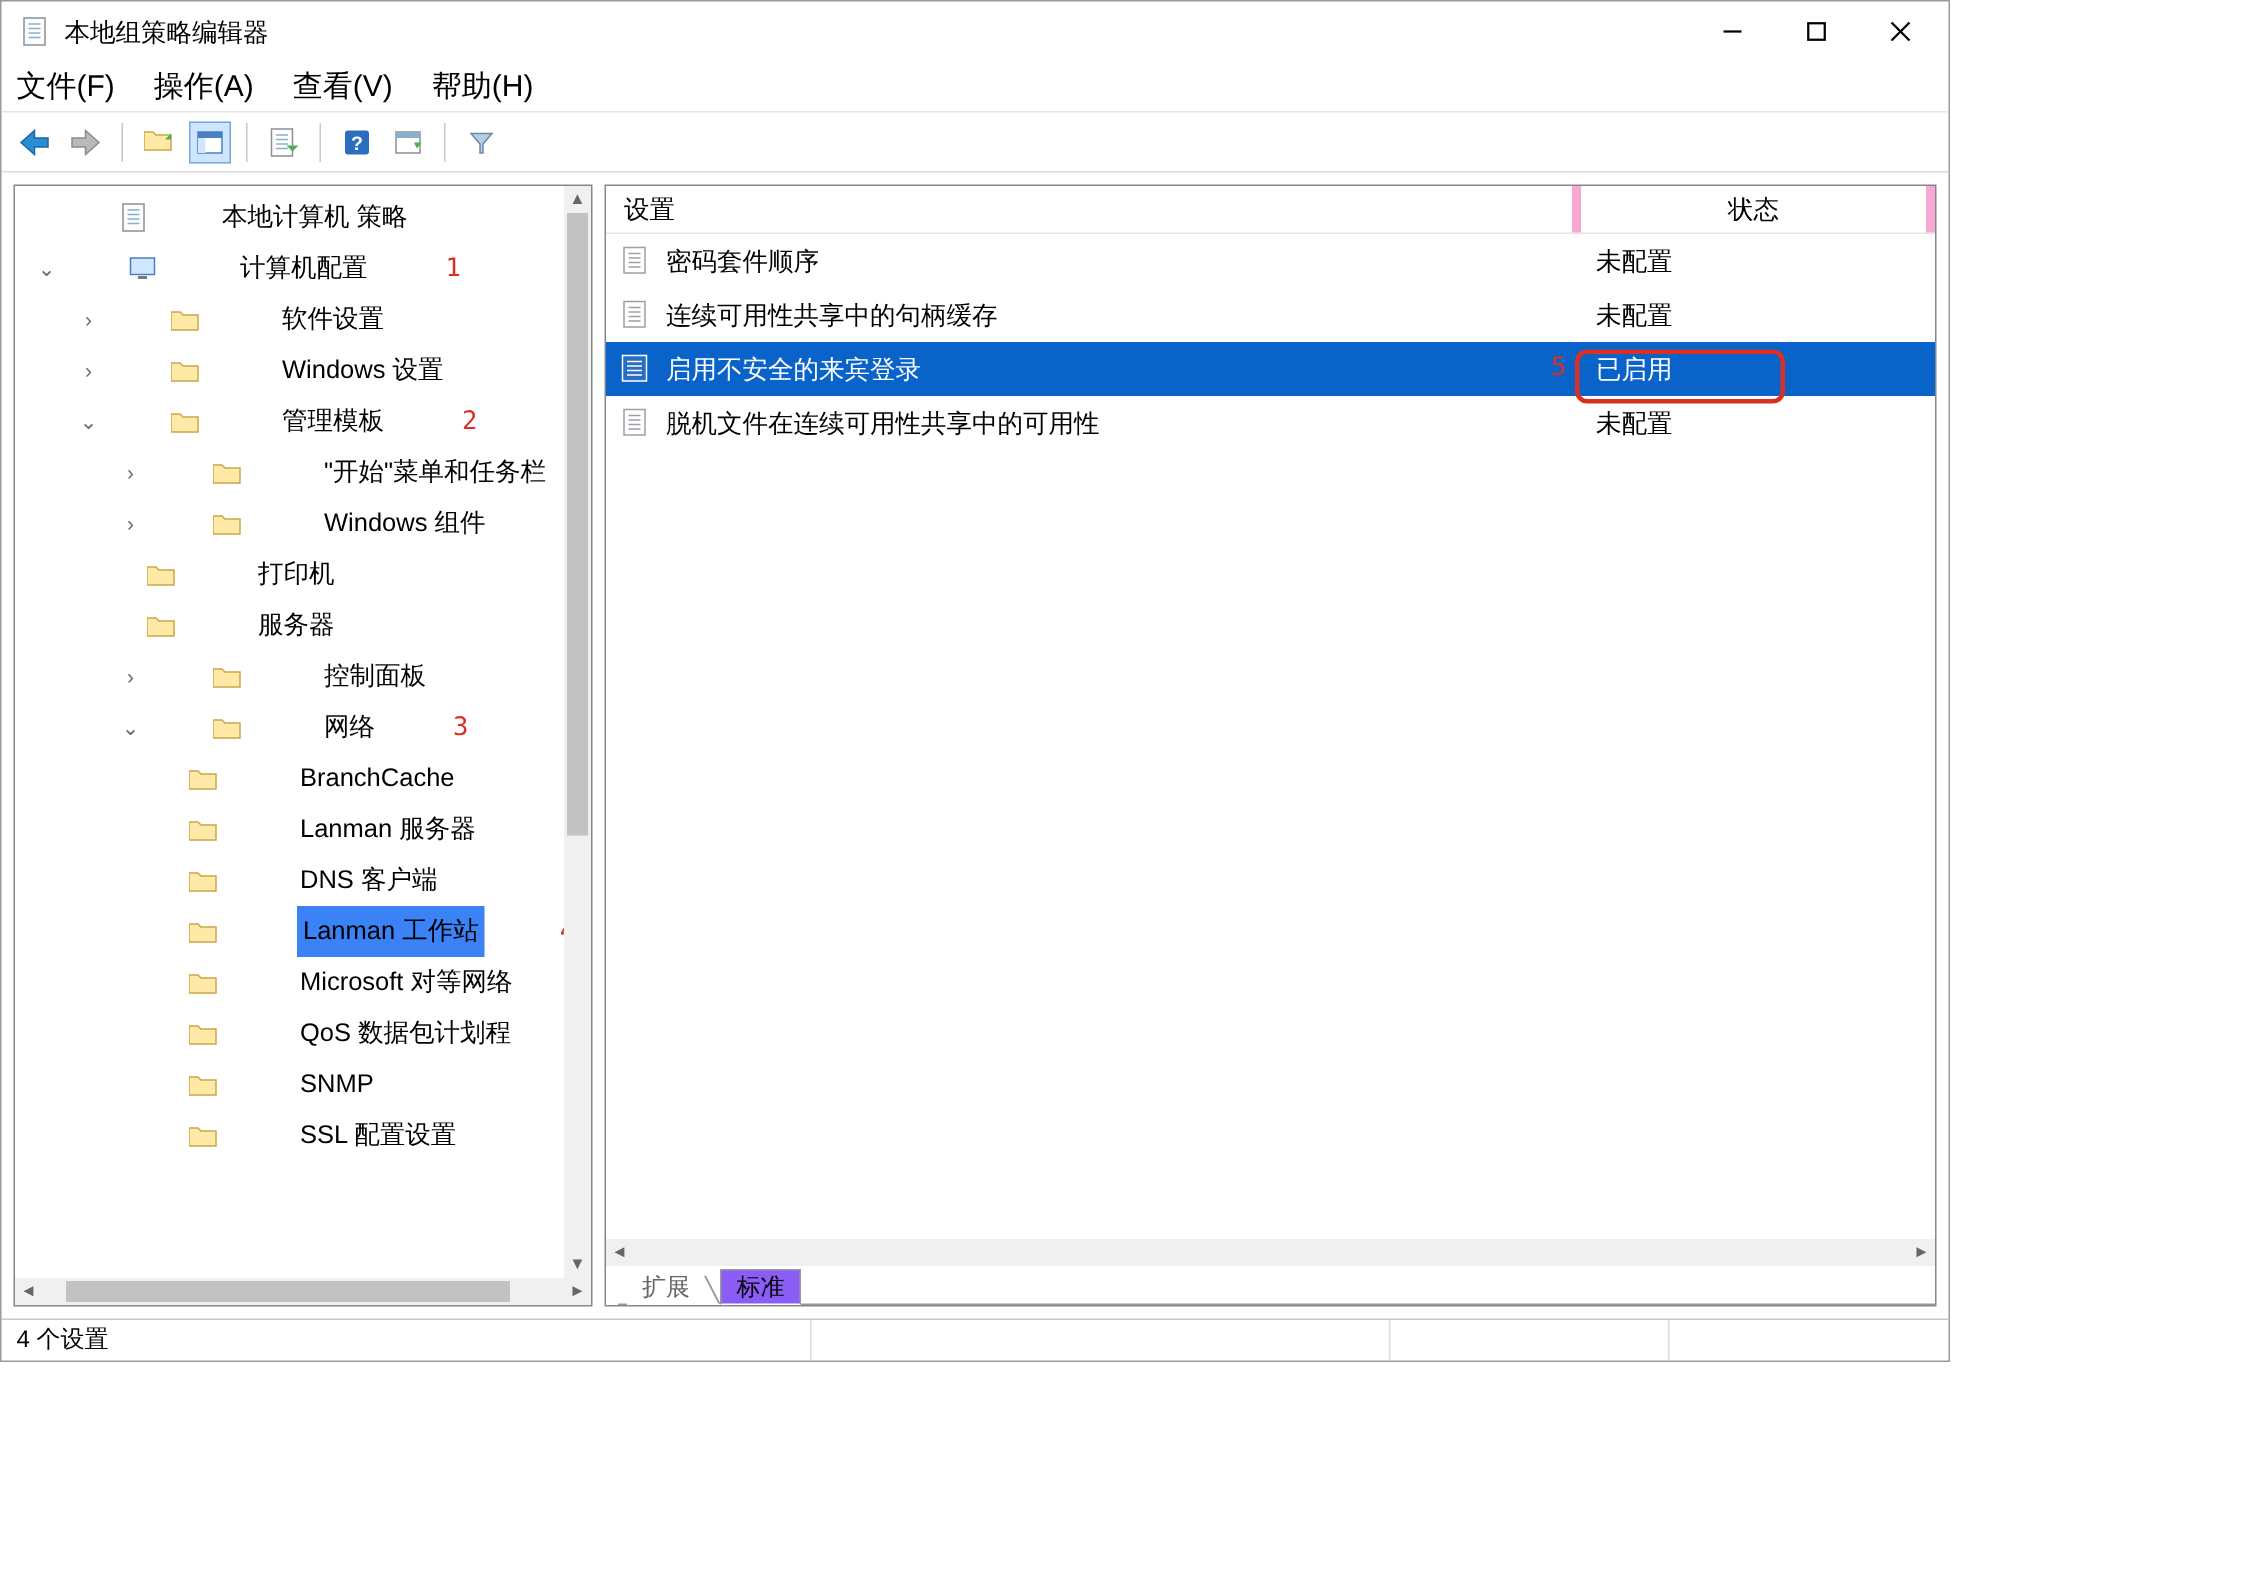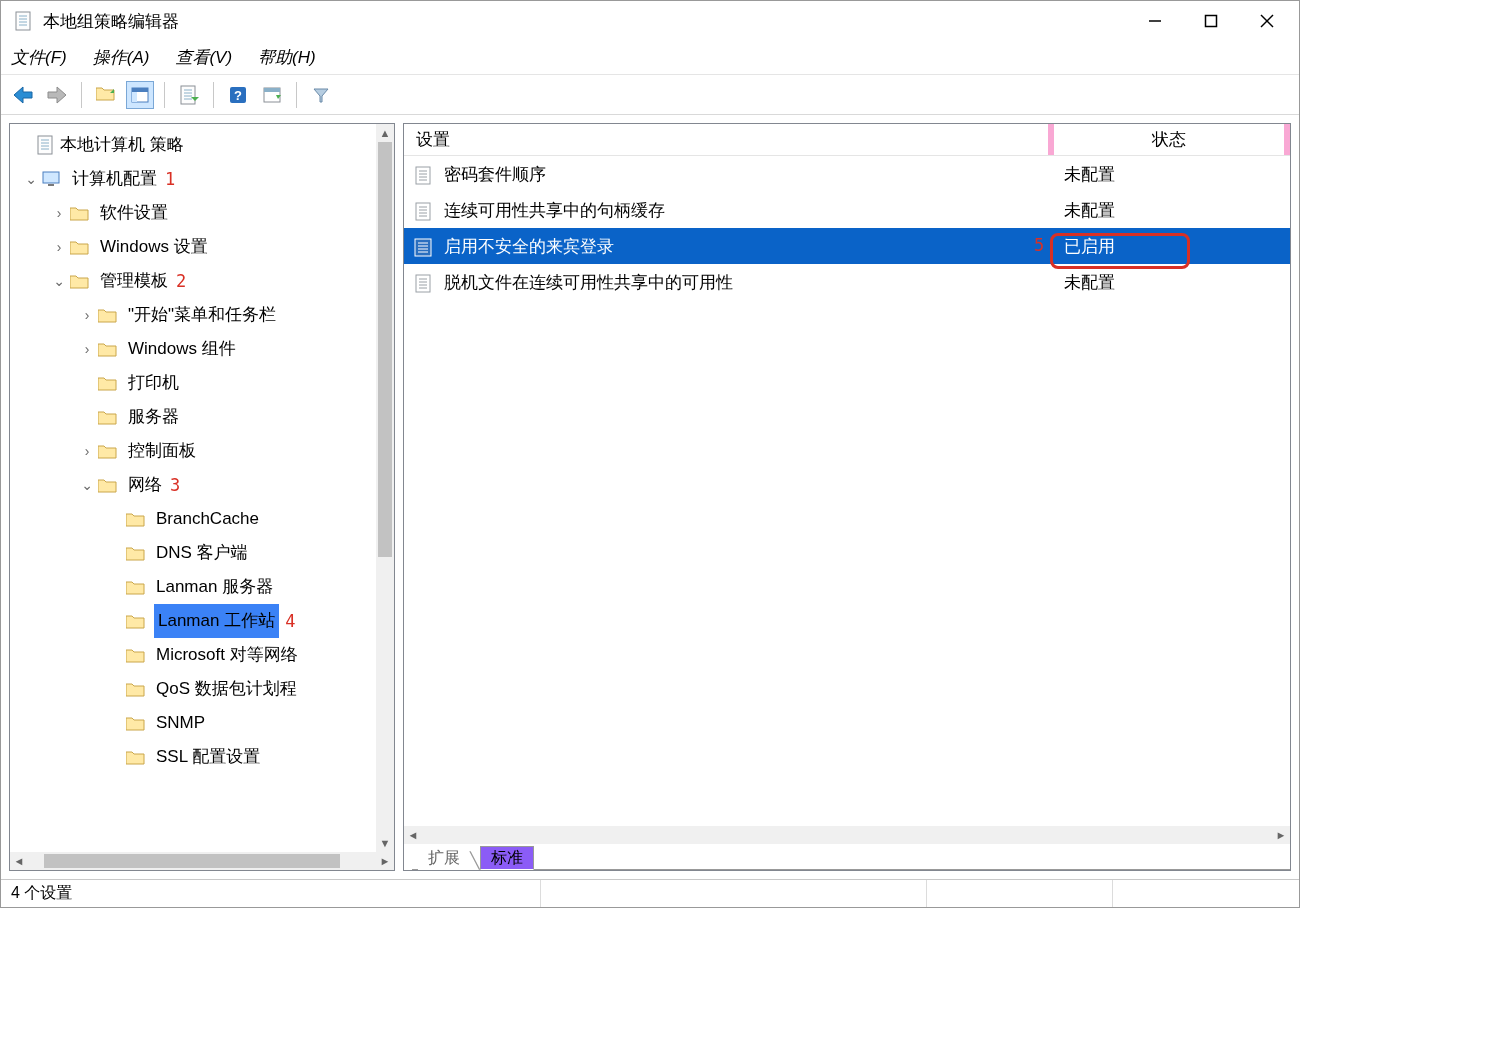--- a/index.html
+++ b/index.html
@@ -9,38 +9,38 @@
   
   .titlebar { height:40px; display:flex; align-items:center; padding:0 4px 0 12px; }
   .titlebar .icon-app { width:20px; height:22px; display:inline-flex; align-items:center; justify-content:center; margin-right:10px; }
   .titlebar .title-text { flex:1; font-size:17px; }
   .win-controls { display:flex; }
   .win-btn { width:56px; height:36px; display:flex; align-items:center; justify-content:center; }
   .win-btn svg { display:block; }
 
   
   .menubar { height:34px; display:flex; align-items:center; padding:0 10px; gap:26px; border-bottom:1px solid #e5e5e5; }
-  .menu-item { font-size:17px;font-style:italic; }
+  .menu-item { font-size:20px; }
 
   
   .toolbar { height:40px; display:flex; align-items:center; padding:0 8px; border-bottom:1px solid #d9d9d9; gap:6px; }
   .tb-sep { width:1px; height:26px; background:#c8c8c8; margin:0 4px; }
   .tb-btn { width:28px; height:28px; display:flex; align-items:center; justify-content:center; }
   .tb-btn.active { border:1px solid #7aa7d6; background:#cde6ff; }
 
   
   .body { flex:1; display:flex; padding:8px; gap:8px; min-height:0; }
   .pane { border:1px solid #828790; background:#fff; display:flex; flex-direction:column; min-height:0; }
   .pane.left { width:386px; }
   .pane.right { flex:1; }
 
   
   .tree-wrap { flex:1; overflow:hidden; position:relative; }
   .tree { padding:4px 0 4px 4px; font-size:17px; line-height:34px; white-space:nowrap; }
-  .tree-row { display:flex; align-items:center; height:34px; }
+  .tree-row { display:flex; align-items:center; height:34px;gap:44px; }
   .expander { width:18px; text-align:center; color:#6b6b6b; font-size:14px; user-select:none; }
   .tree .label { padding:0 2px; }
   .tree .sel { background:#3b82f6; padding:0 4px; }
   .folder-ic { width:20px; height:16px; margin:0 8px 0 2px; display:inline-flex; }
   .folder-ic svg, .docrow-ic svg, .icon-app svg, .comp-ic svg { display:block; }
   .docrow-ic { width:20px; height:20px; margin:0 2px 0 2px; }
   .comp-ic { width:20px; height:18px; margin:0 8px 0 2px; }
   .annot { color:#d93025; margin-left:6px; font-family:Consolas, monospace; }
   .vscroll { position:absolute; right:0; top:0; bottom:0; width:18px; background:#f0f0f0; display:flex; flex-direction:column; }
   .vscroll .arrow { height:18px; display:flex; align-items:center; justify-content:center; color:#666; font-size:11px; }
@@ -52,21 +52,21 @@
   .hscroll .hthumb { position:absolute; top:2px; bottom:2px; left:16px; width:85%; background:#c2c2c2; }
 
   
   .list-head { display:flex; height:32px; border-bottom:1px solid #e5e5e5; font-size:17px; align-items:stretch; }
   .list-head .col { border-right:6px solid #f9a8d4; display:flex; align-items:center; }
   .col-setting { flex:1; padding-left:12px; }
   .col-state   { width:236px; justify-content:center;text-align:right; }
   .list-body { flex:1; overflow:hidden; }
   .list-row { display:flex; align-items:center; height:36px; font-size:17px; }
   .list-row.selected { background:#0a63c8; color:#fff; }
-  .cell-setting { flex:1; display:flex; align-items:flex-end; padding-left:8px; gap:8px; }
+  .cell-setting { flex:1; display:flex; align-items:center; padding-left:8px; gap:8px; }
   .cell-state { width:236px; padding-left:10px; position:relative; }
   .highlight-box { border:3px solid #d93025; border-radius:8px; position:absolute; left:-4px; top:-2px; height:36px; width:140px; pointer-events:none; }
   .annot5 { color:#d93025; font-family:Consolas,monospace; position:absolute; left:-20px; }
 
   .right-hscroll { height:18px; background:#f0f0f0; display:flex; }
   .right-hscroll .arrow { width:18px; height:18px; display:flex; align-items:center; justify-content:center; color:#666; font-size:11px; }
   .right-hscroll .spacer { flex:1; }
 
   .tabstrip { height:26px; display:flex; align-items:flex-end; padding-left:8px; gap:0; background:#fff; }
   .tab { font-size:16px; padding:0 10px; height:24px; display:flex; align-items:center; position:relative; }
@@ -322,29 +322,29 @@
                 </svg>
               </span>
             <span class="label">BranchCache</span>
           </div>
           <div class="tree-row" style="padding-left:110px">
             <span class="folder-ic">
                 <svg width="20" height="16">
                   <use href="#folder-svg"></use>
                 </svg>
               </span>
+            <span class="label">Lanman 服务器</span>
+          </div>
+          <div class="tree-row" style="padding-left:110px">
+            <span class="folder-ic">
+                <svg width="20" height="16">
+                  <use href="#folder-svg"></use>
+                </svg>
+              </span>
             <span class="label">DNS 客户端</span>
-          </div>
-          <div class="tree-row" style="padding-left:110px">
-            <span class="folder-ic">
-                <svg width="20" height="16">
-                  <use href="#folder-svg"></use>
-                </svg>
-              </span>
-            <span class="label">Lanman 服务器</span>
           </div>
           <div class="tree-row" style="padding-left:110px">
             <span class="folder-ic">
                 <svg width="20" height="16">
                   <use href="#folder-svg"></use>
                 </svg>
               </span>
             <span class="label sel">Lanman 工作站</span>
             <span class="annot">4</span>
           </div>

